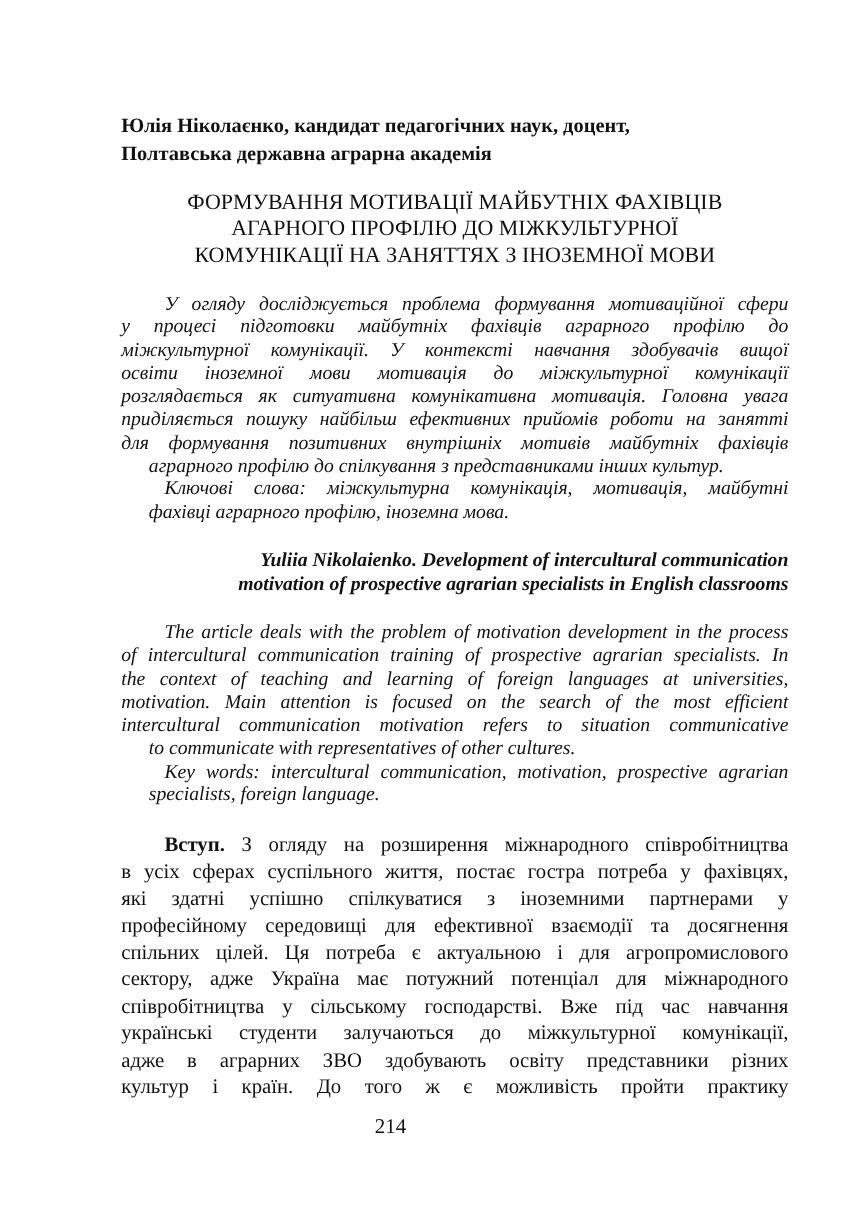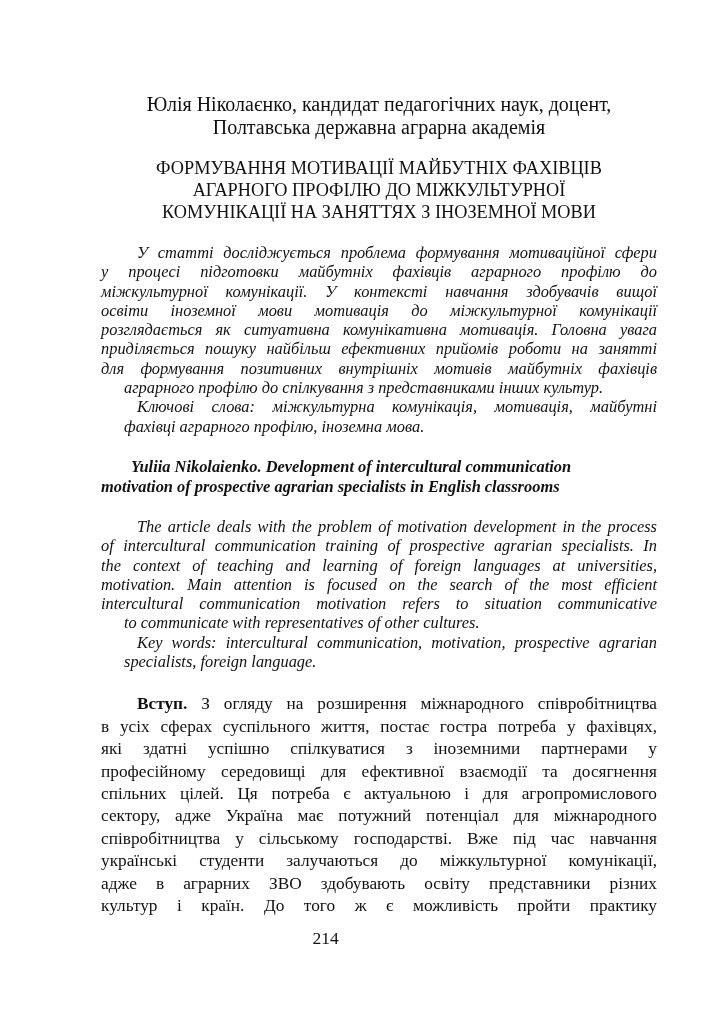--- a/index.html
+++ b/index.html
@@ -1,22 +1,22 @@
 <!DOCTYPE html>
 <html><head>
 <meta charset="utf-8">
 <style>
   html, body { margin: 0; padding: 0; background: #ffffff; }
   body { width: 723px; height: 1024px; position: relative; overflow: hidden;
          font-family: "Liberation Serif", serif; color: #111111; }
   .page { position: absolute; left: 101px; top: 93px; width: 556px; }
-  .author { text-align: center; font-weight: normal; font-size: 20px; line-height: 23px; }
+  .author { text-align: left; font-weight: bold; font-size: 17px; line-height: 23px; }
   .title { text-align: center; font-weight: normal; font-size: 18.3px; line-height: 22px; margin-top: 18px; }
   .abstract { font-style: italic; font-size: 16.4px; line-height: 19.3px; text-align: justify; margin-top: 20px; }
-  .en-title { font-style: italic; font-weight: bold; font-size: 16.4px; line-height: 20px; margin-top: 21px; text-align: left; }
+  .en-title { font-style: italic; font-weight: bold; font-size: 16.4px; line-height: 20px; margin-top: 21px; text-align: right; }
   .body-text { font-size: 17.3px; line-height: 22.4px; text-align: justify; margin-top: 22px; }
   .body-text b { font-weight: bold; }
   .line { display: block; text-align: justify; text-align-last: justify; }
   .line.last { text-align-last: left; margin-left: 23px; }
   .page-number { position: absolute; top: 928px; left: 0; width: 651px; text-align: center; font-size: 17.5px; }
 </style>
 </head>
 <body>
 
 <div class="page">
@@ -26,21 +26,21 @@
     <div>Полтавська державна аграрна академія</div>
   </div>
 
   <div class="title">
     <div>ФОРМУВАННЯ МОТИВАЦІЇ МАЙБУТНІХ ФАХІВЦІВ</div>
     <div>АГАРНОГО ПРОФІЛЮ ДО МІЖКУЛЬТУРНОЇ</div>
     <div>КОМУНІКАЦІЇ НА ЗАНЯТТЯХ З ІНОЗЕМНОЇ МОВИ</div>
   </div>
 
   <div class="abstract">
-    <span class="line" style="padding-left:36px">У статті досліджується проблема формування мотиваційної сфери</span>
+    <span class="line" style="padding-left:36px">У огляду досліджується проблема формування мотиваційної сфери</span>
     <span class="line">у процесі підготовки майбутніх фахівців аграрного профілю до</span>
     <span class="line">міжкультурної комунікації. У контексті навчання здобувачів вищої</span>
     <span class="line">освіти іноземної мови мотивація до міжкультурної комунікації</span>
     <span class="line">розглядається як ситуативна комунікативна мотивація. Головна увага</span>
     <span class="line">приділяється пошуку найбільш ефективних прийомів роботи на занятті</span>
     <span class="line">для формування позитивних внутрішніх мотивів майбутніх фахівців</span>
     <span class="line last">аграрного профілю до спілкування з представниками інших культур.</span>
     <span class="line" style="padding-left:36px">Ключові слова: міжкультурна комунікація, мотивація, майбутні</span>
     <span class="line last">фахівці аграрного профілю, іноземна мова.</span>
   </div>

